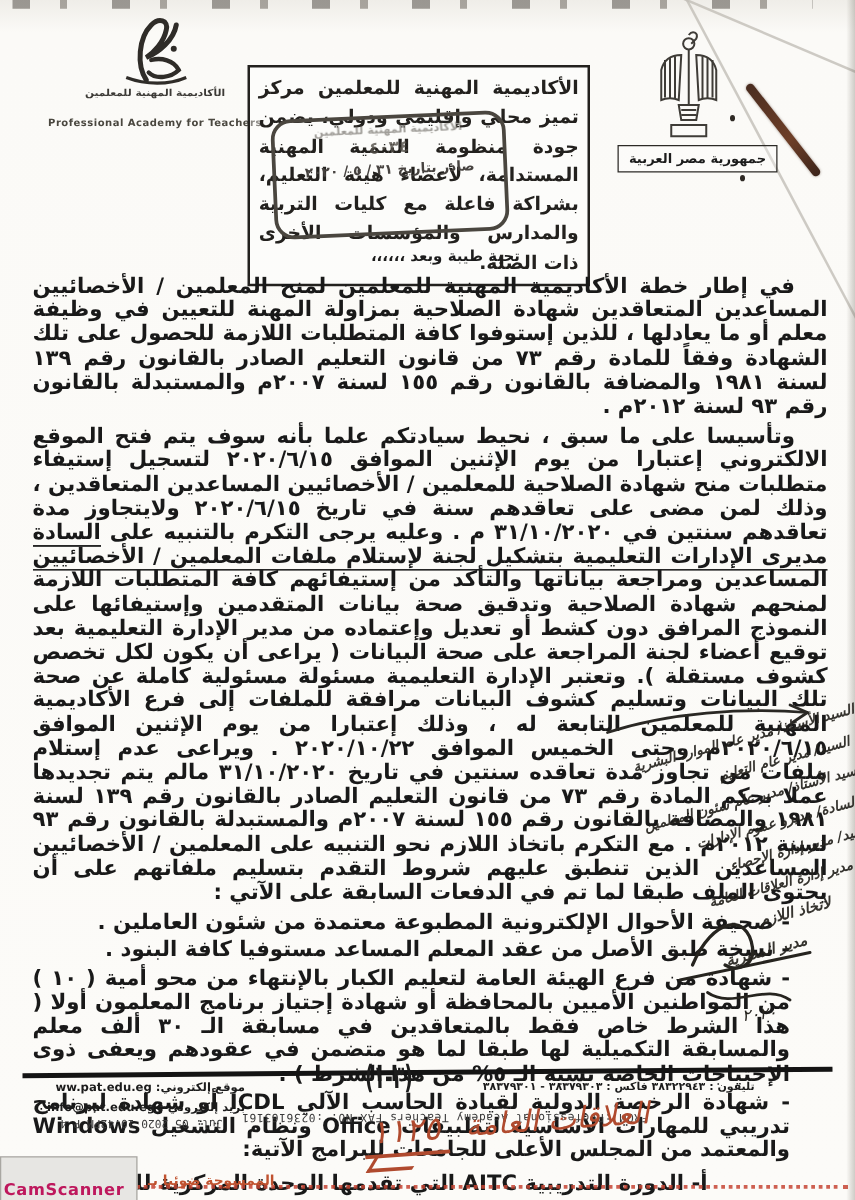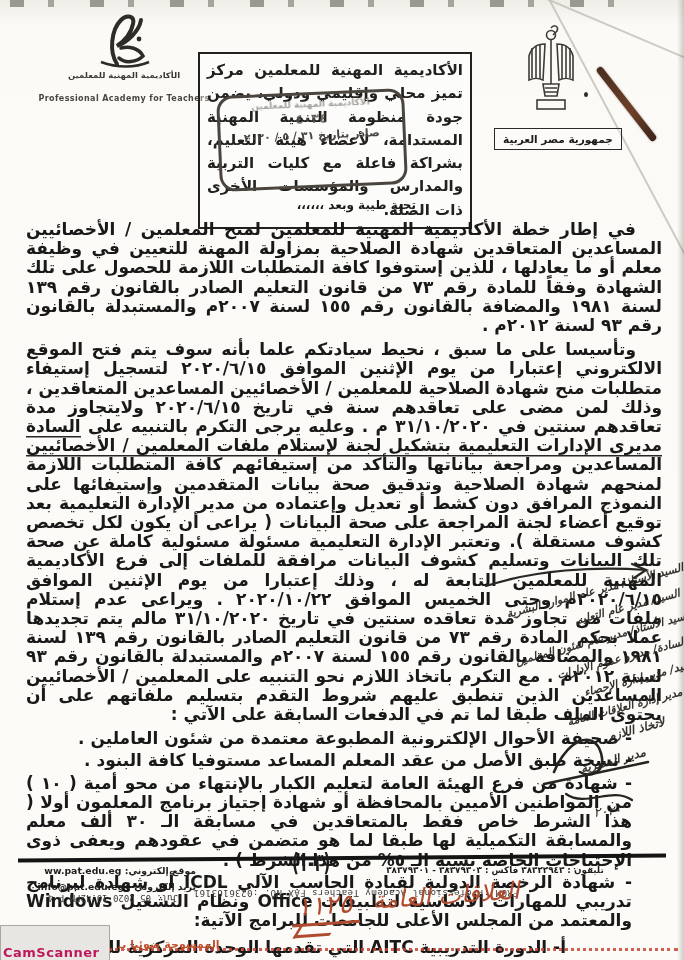--- a/index.html
+++ b/index.html
@@ -22,21 +22,21 @@
 
   
   .logo-block{position:absolute;top:12px;left:34px;width:180px;text-align:center;}
   .logo-glyph{display:block;margin:0 auto;}
   .logo-ar{font-size:8.5px;font-weight:700;color:#3c3a36;letter-spacing:1px;transform:scaleY(.9);}
   .logo-en{font-size:8px;font-weight:700;color:#4a473f;letter-spacing:.4px;margin-top:14px;}
   .mission-box{position:absolute;top:52px;left:198px;width:256px;border:2.2px solid #23211e;
     padding:5px 7px;direction:rtl;text-align:justify;font-size:15px;font-weight:700;line-height:1.55;color:#23211e;
     background:rgba(255,255,255,.35);}
   .eagle-block{position:absolute;top:22px;left:516px;width:70px;text-align:center;}
-  .republic-box{position:absolute;top:128px;left:494px;width:122px;border:1.8px solid #2c2a26;
+  .republic-box{position:absolute;top:116px;left:494px;width:122px;border:1.8px solid #2c2a26;
     padding:4px 2px;text-align:center;font-size:10.5px;font-weight:700;direction:rtl;background:rgba(255,255,255,.3);}
   .dept-block{position:absolute;top:110px;left:30px;width:190px;direction:rtl;text-align:center;font-weight:700;}
   .dept-line{font-size:11px;margin-bottom:14px;}
   .date-line{font-size:11px;}
   .stamp{position:absolute;top:92px;left:218px;width:182px;height:86px;border:3px solid #4a463f;
     border-radius:16px;transform:rotate(-2.5deg);direction:rtl;text-align:center;color:#55514a;padding-top:4px;}
   .stamp .s1{font-size:9px;font-weight:700;opacity:.55;filter:blur(.4px);}
   .stamp .s2{font-size:13px;font-weight:700;opacity:.8;margin-top:2px;}
   .stamp .s3{font-size:11px;font-weight:700;margin-top:3px;color:#474council;}
   .stamp .s3{color:#474340;}

